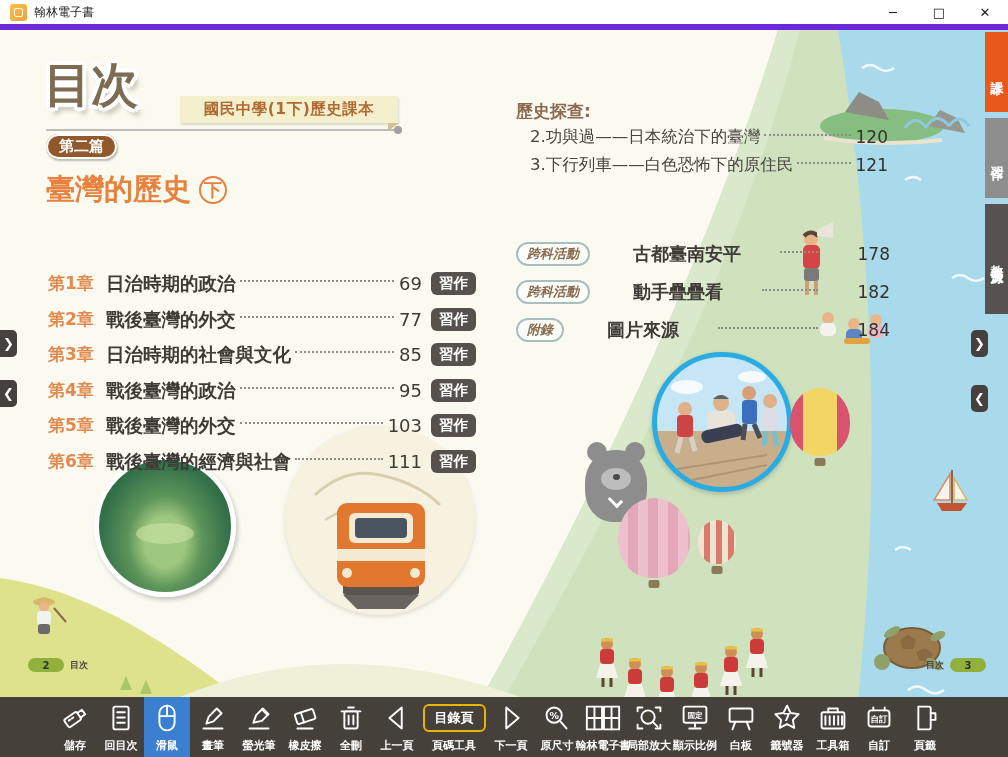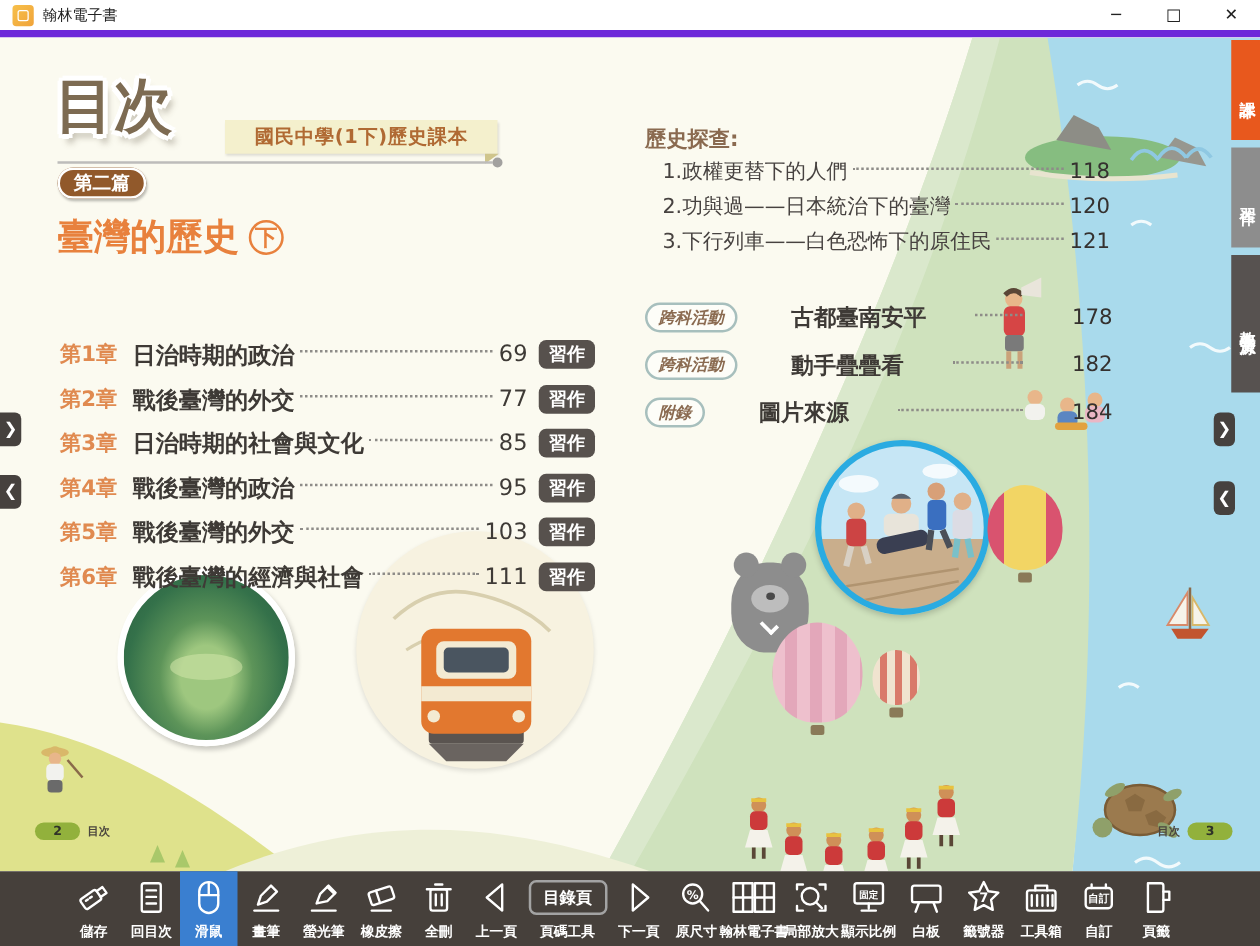--- a/index.html
+++ b/index.html
@@ -129,21 +129,21 @@
   .toolbar { position:absolute; top:697px; left:0; width:1008px; height:60px; background:#46403b;
     display:flex; padding-left:52px; z-index:8; }
   .tb-item { width:46px; height:60px; display:flex; flex-direction:column; align-items:center;
     justify-content:flex-start; padding-top:5px; cursor:default; }
   .tb-item.wide { width:68px; }
   .tb-item.active { background:#3a7fd0; }
   .tb-icon { height:32px; display:flex; align-items:center; justify-content:center; }
   .tb-icon svg { stroke:#fff; fill:none; stroke-width:2; stroke-linecap:round; stroke-linejoin:round; }
   .tb-icon svg text { fill:#fff; stroke:none; font-weight:bold; font-family:"DejaVu Sans",sans-serif; }
   .tb-label { font-size:11px; font-weight:bold; color:#fff; margin-top:4px; white-space:nowrap; }
-  .page-btn { border:2px solid #a3a3a3; border-radius:6px; color:#fff; font-size:13px; font-weight:bold;
+  .page-btn { border:2px solid #eab308; border-radius:6px; color:#fff; font-size:13px; font-weight:bold;
     padding:3px 10px; white-space:nowrap; }
 </style>
 </head>
 <body>
 
 <div class="app">
 
   <div class="titlebar">
     <div class="app-icon"></div>
     <div class="app-title">翰林電子書</div>
@@ -348,25 +348,20 @@
         <span class="chap-title">戰後臺灣的經濟與社會</span>
         <span class="dots"></span>
         <span class="chap-page">111</span>
         <span class="hw-badge">習作</span>
       </div>
     </div>
 
     <div class="explore-heading">歷史探查:</div>
     <div class="explore-list">
       <div class="explore-row">
-        <span class="explore-title">1.政權更替下的人們</span>
-        <span class="dots"></span>
-        <span class="explore-page">118</span>
-      </div>
-      <div class="explore-row">
         <span class="explore-title">2.功與過——日本統治下的臺灣</span>
         <span class="dots"></span>
         <span class="explore-page">120</span>
       </div>
       <div class="explore-row">
         <span class="explore-title">3.下行列車——白色恐怖下的原住民</span>
         <span class="dots"></span>
         <span class="explore-page">121</span>
       </div>
     </div>

